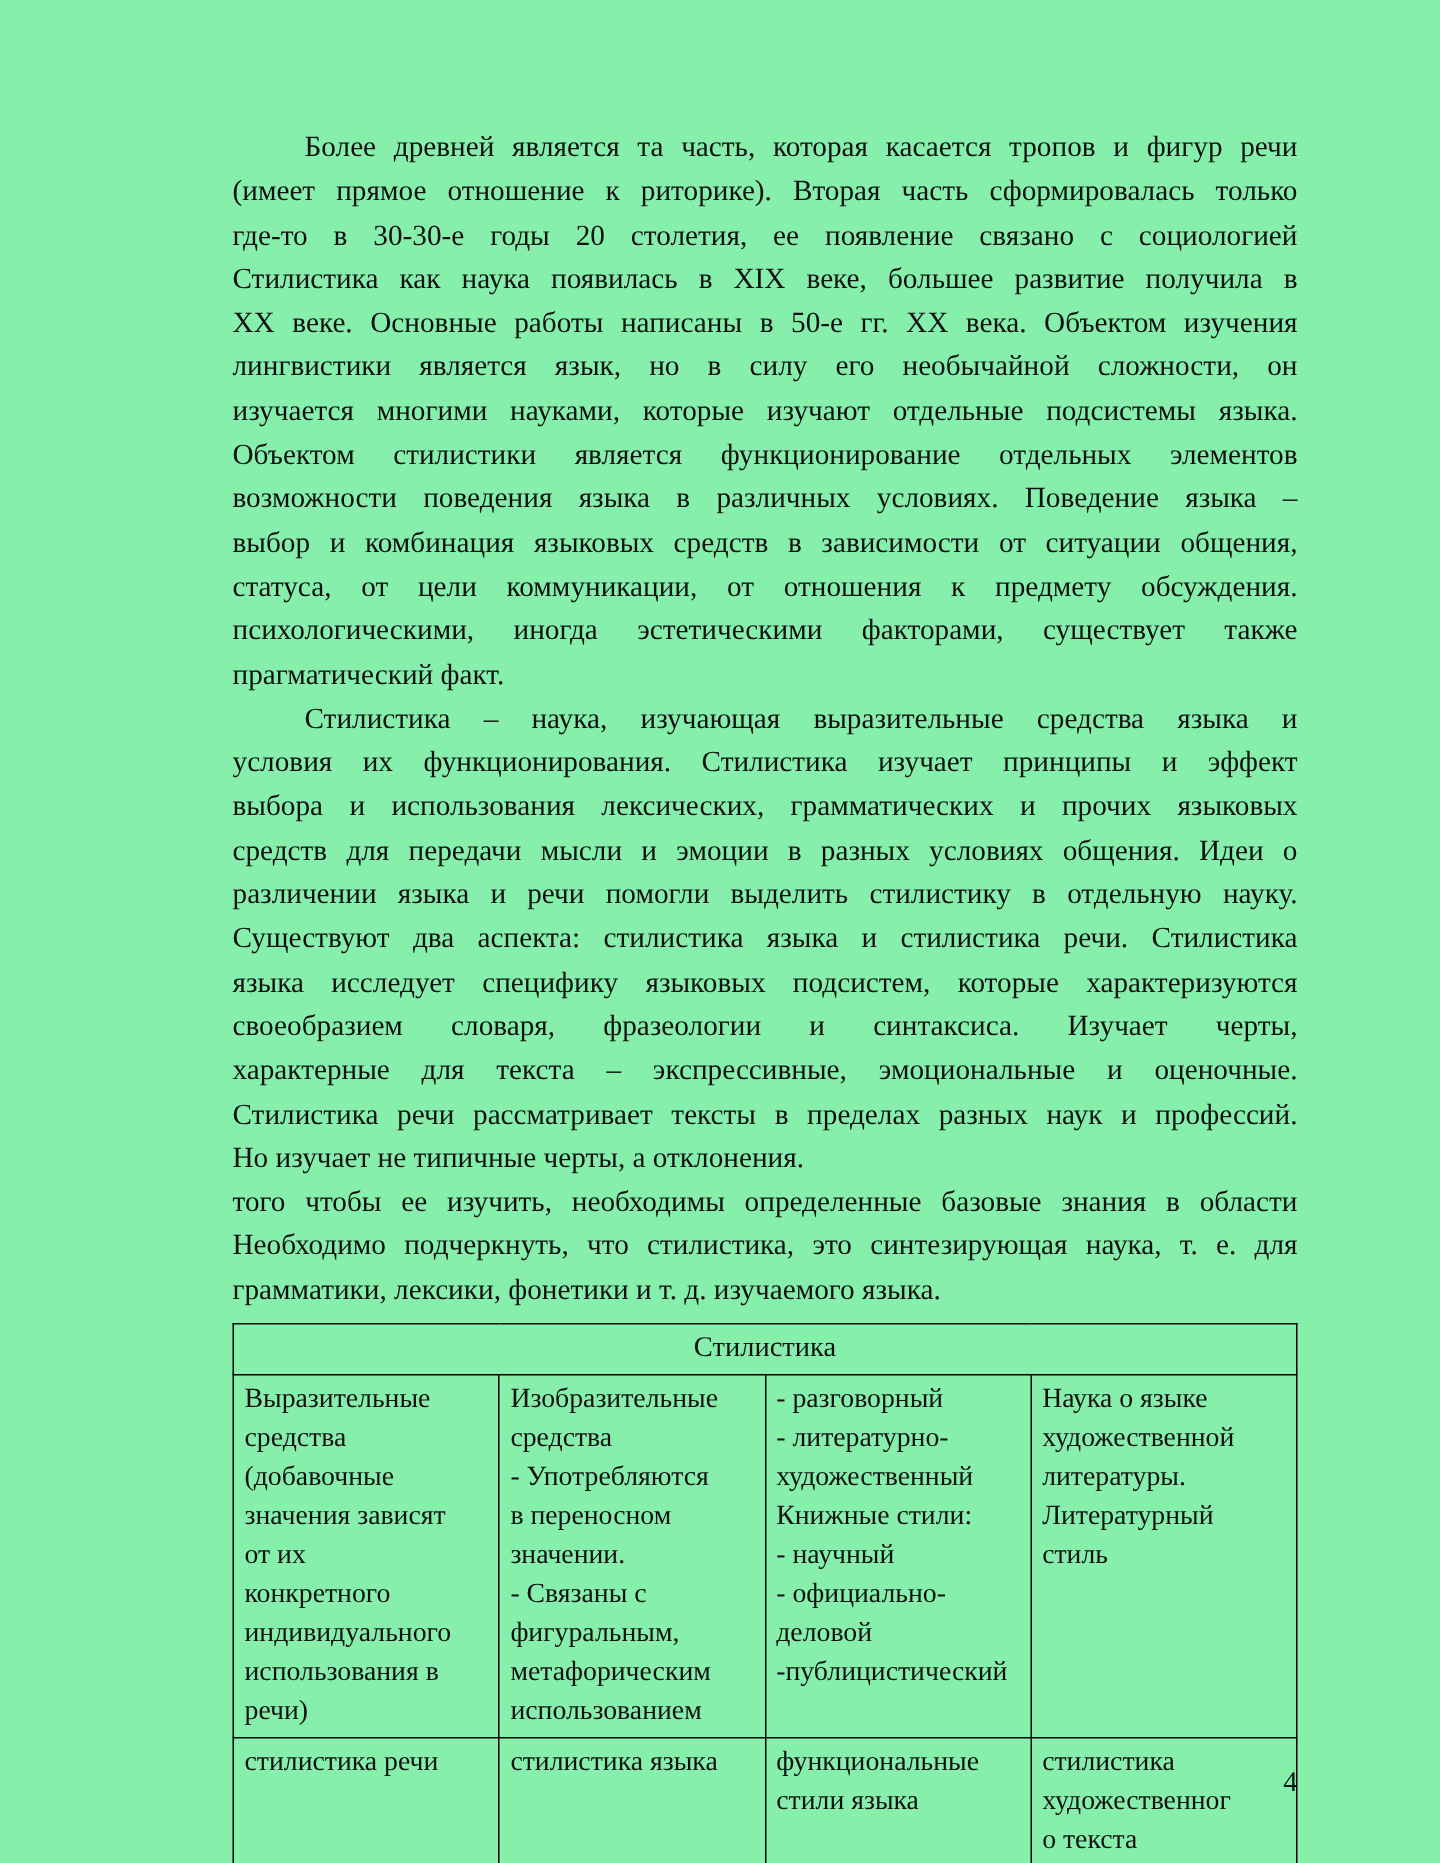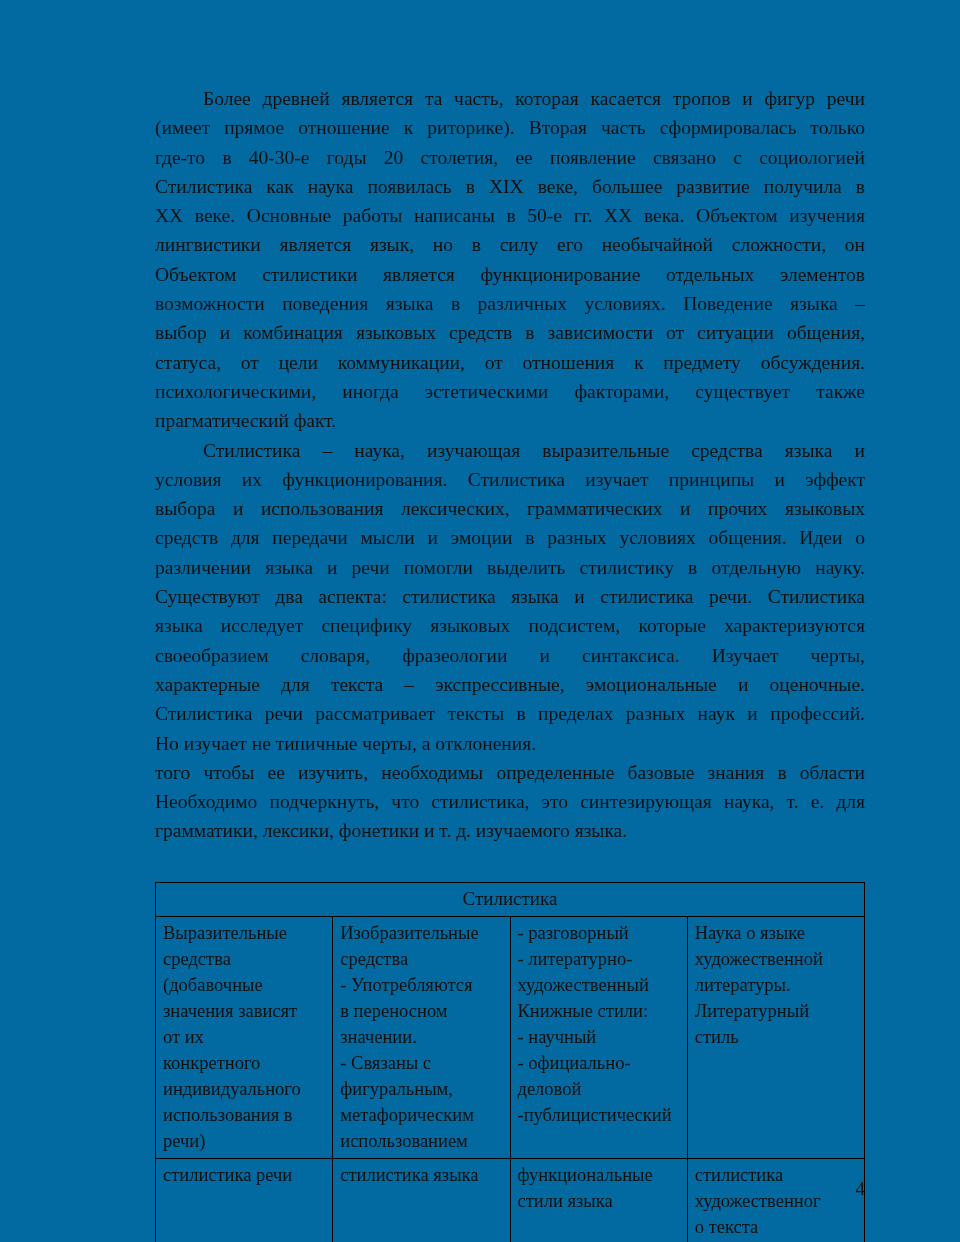--- a/index.html
+++ b/index.html
@@ -6,21 +6,21 @@
   html, body {
     margin: 0;
     padding: 0;
     background: #ffffff;
   }
   .page {
     position: relative;
     width: 960px;
     height: 1242px;
     margin: 0 auto;
-    background: #0369a1;
+    background: #86efac;
     font-family: "Liberation Serif", "DejaVu Serif", serif;
     color: #1a1a1a;
     overflow: hidden;
   }
 
   .content {
     position: absolute;
     left: 155px;
     top: 84px;
     width: 710px;
@@ -107,24 +107,25 @@
 </style>
 </head>
 <body>
 
 <div class="page">
 
   <div class="content">
     <p class="para para-block">
         <span class="ln"><span class="indent-space"></span>Более древней является та часть, которая касается тропов и фигур речи</span>
         <span class="ln">(имеет прямое отношение к риторике). Вторая часть сформировалась только</span>
-        <span class="ln">где-то в 40-30-е годы 20 столетия, ее появление связано с социологией</span>
+        <span class="ln">где-то в 30-30-е годы 20 столетия, ее появление связано с социологией</span>
         <span class="ln">Стилистика как наука появилась в XIX веке, большее развитие получила в</span>
         <span class="ln">XX веке. Основные работы написаны в 50-е гг. XX века. Объектом изучения</span>
         <span class="ln">лингвистики является язык, но в силу его необычайной сложности, он</span>
+        <span class="ln">изучается многими науками, которые изучают отдельные подсистемы языка.</span>
         <span class="ln">Объектом стилистики является функционирование отдельных элементов</span>
         <span class="ln">возможности поведения языка в различных условиях. Поведение языка –</span>
         <span class="ln">выбор и комбинация языковых средств в зависимости от ситуации общения,</span>
         <span class="ln">статуса, от цели коммуникации, от отношения к предмету обсуждения.</span>
         <span class="ln">психологическими, иногда эстетическими факторами, существует также</span>
         <span class="ln last">прагматический факт.</span>
       </p>
     <p class="para para-block">
         <span class="ln"><span class="indent-space"></span>Стилистика – наука, изучающая выразительные средства языка и</span>
         <span class="ln">условия их функционирования. Стилистика изучает принципы и эффект</span>

